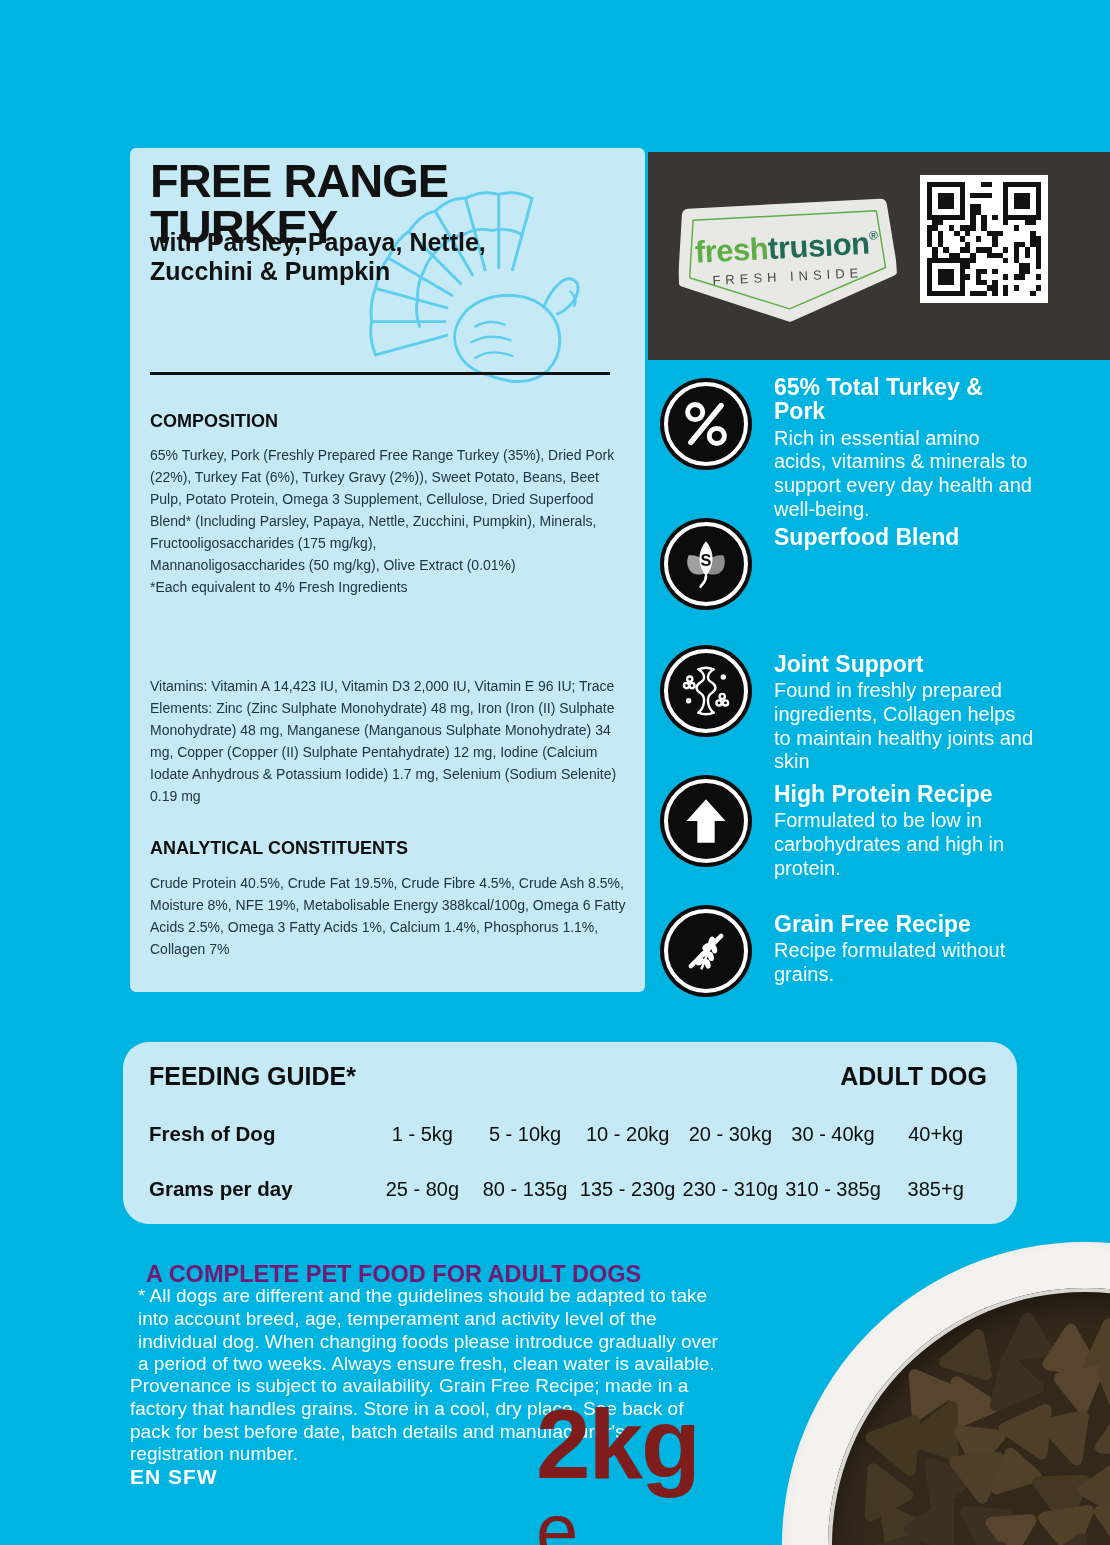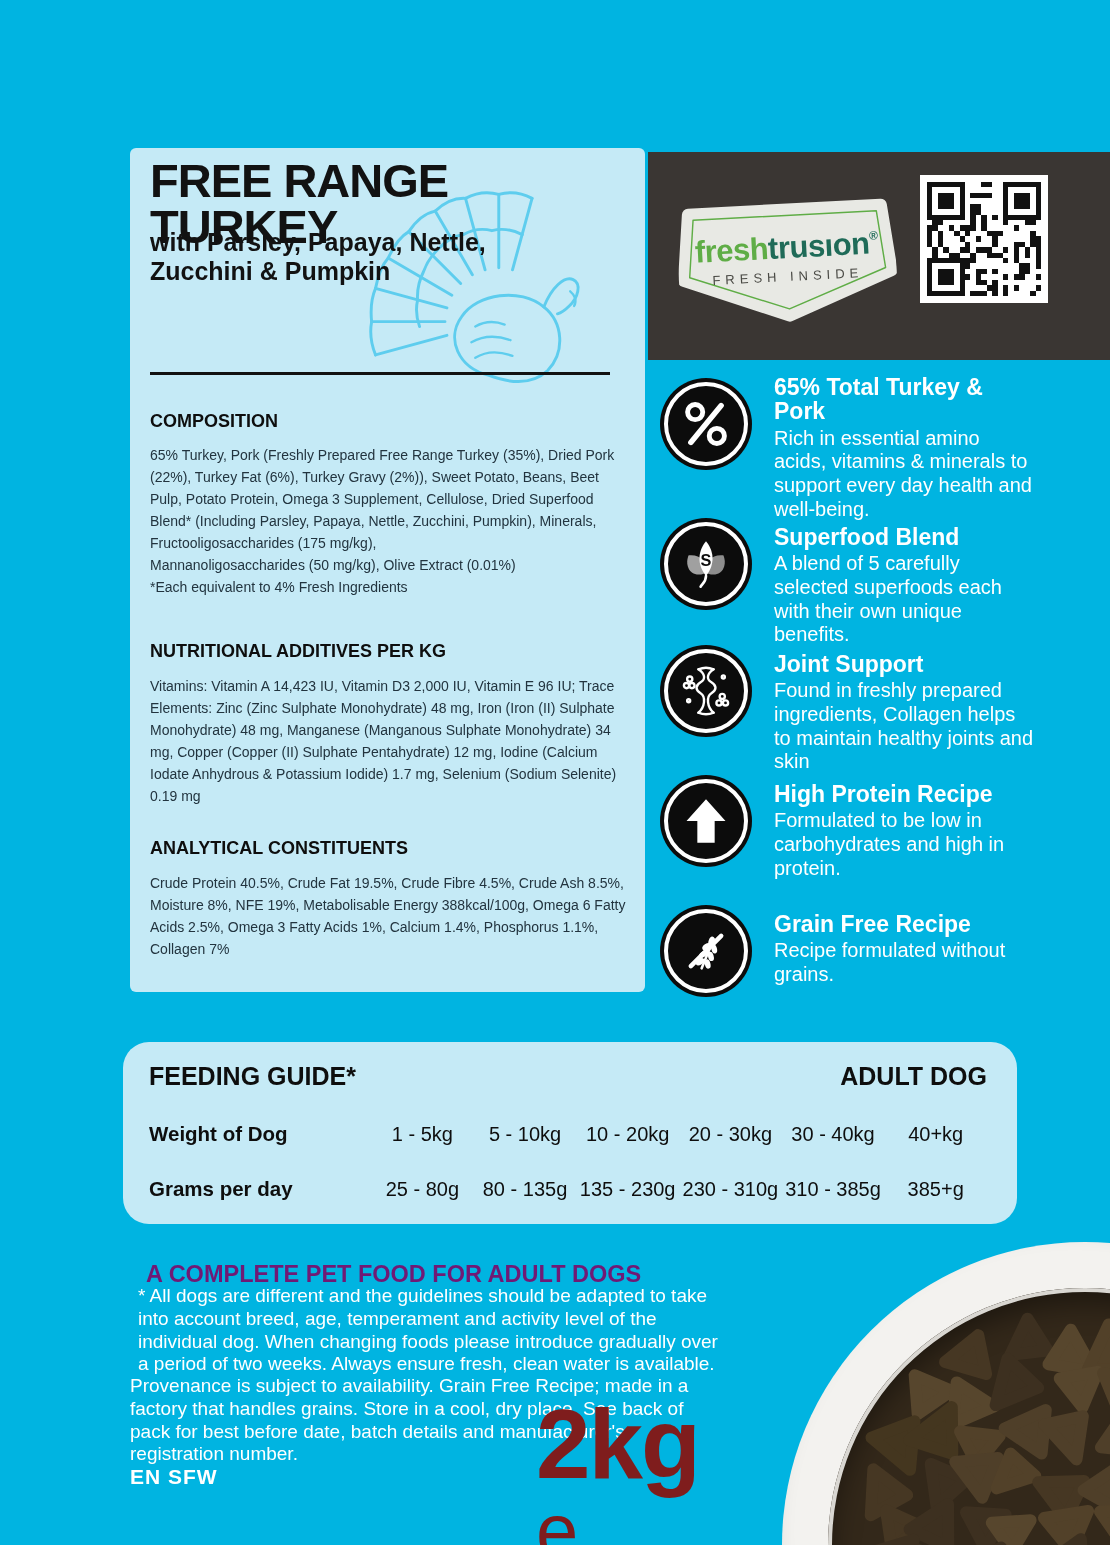--- a/index.html
+++ b/index.html
@@ -95,21 +95,20 @@
 TURKEY</h1>
     <p class="subtitle">with Parsley, Papaya, Nettle,
 Zucchini &amp; Pumpkin</p>
     <div class="divider"></div>
 
     <h2 class="sec-h h-comp">COMPOSITION</h2>
     <p class="sec-b b-comp">65% Turkey, Pork (Freshly Prepared Free Range Turkey (35%), Dried Pork (22%), Turkey Fat (6%), Turkey Gravy (2%)), Sweet Potato, Beans, Beet Pulp, Potato Protein, Omega 3 Supplement, Cellulose, Dried Superfood Blend* (Including Parsley, Papaya, Nettle, Zucchini, Pumpkin), Minerals, Fructooligosaccharides (175 mg/kg),
 Mannanoligosaccharides (50 mg/kg), Olive Extract (0.01%)
 *Each equivalent to 4% Fresh Ingredients</p>
 
-    <h2 class="sec-h h-nutr">NUTRITIONAL ADDITIVES PER KG</h2>
     <p class="sec-b b-nutr">Vitamins: Vitamin A 14,423 IU, Vitamin D3 2,000 IU, Vitamin E 96 IU; Trace Elements: Zinc (Zinc Sulphate Monohydrate) 48 mg, Iron (Iron (II) Sulphate Monohydrate) 48 mg, Manganese (Manganous Sulphate Monohydrate) 34 mg, Copper (Copper (II) Sulphate Pentahydrate) 12 mg, Iodine (Calcium Iodate Anhydrous &amp; Potassium Iodide) 1.7 mg, Selenium (Sodium Selenite) 0.19 mg</p>
 
     <h2 class="sec-h h-anal">ANALYTICAL CONSTITUENTS</h2>
     <p class="sec-b b-anal">Crude Protein 40.5%, Crude Fat 19.5%, Crude Fibre 4.5%, Crude Ash 8.5%, Moisture 8%, NFE 19%, Metabolisable Energy 388kcal/100g, Omega 6 Fatty Acids 2.5%, Omega 3 Fatty Acids 1%, Calcium 1.4%, Phosphorus 1.1%, Collagen 7%</p>
   </section>
 
   <section class="dark-box">
     <div class="badge">
       <svg viewBox="0 0 240 145">
         <polygon points="14,22 226,22 234,94 120,138 6,94" fill="#e8e9e4" stroke="#e8e9e4" stroke-width="14" stroke-linejoin="round"></polygon>
@@ -154,21 +153,20 @@
           <path d="M22,33 C9,37 4,25 8,16 C19,15 24,21 23,32 Z" fill="#a0a0a0"></path>
           <path d="M26,33 C39,37 44,25 40,16 C29,15 24,21 25,32 Z" fill="#8d8d8d"></path>
           <path d="M24,3 C31,11 33,24 24,35 C15,24 17,11 24,3 Z" fill="#ffffff"></path>
           <text x="24" y="26" text-anchor="middle" font-size="15" font-weight="bold" fill="#0c0c0c" font-family="Liberation Sans, sans-serif">S</text>
           <path d="M24,35 C24,40 21,42 19,45" stroke="#ffffff" stroke-width="2.4" fill="none" stroke-linecap="round"></path>
         </svg>
       </div>
         </div>
       <div class="b-text">
         <h3 class="b-title">Superfood Blend</h3>
-        <p class="b-body">A blend of 5 carefully selected superfoods each with their own unique benefits.</p>
       </div>
     </div>
 
     <div class="benefit" style="top:273px">
       <div class="b-icon">
           <div class="b-ring">
         <svg viewBox="0 0 48 48" fill="none" stroke="#ffffff" stroke-width="2.2" stroke-linecap="round">
           <path d="M17,4 Q24,1 31,4"></path>
           <path d="M17,44 Q24,47 31,44"></path>
           <path d="M17,4 C23,8 24,13 19,16 C14,19 14,23 19,26 C24,29 23,39 17,44"></path>
@@ -228,21 +226,21 @@
       </div>
     </div>
   </section>
 
   <section class="feeding">
     <div class="fg-head">
       <h2 class="fg-title">FEEDING GUIDE*</h2>
       <h2 class="fg-right">ADULT DOG</h2>
     </div>
     <div class="fg-row">
-      <div class="fg-label">Weight of Dog</div>
+      <div class="fg-label">Fresh of Dog</div>
       <div class="fg-val">1 - 5kg</div>
       <div class="fg-val">5 - 10kg</div>
       <div class="fg-val">10 - 20kg</div>
       <div class="fg-val">20 - 30kg</div>
       <div class="fg-val">30 - 40kg</div>
       <div class="fg-val">40+kg</div>
     </div>
     <div class="fg-row">
       <div class="fg-label">Grams per day</div>
       <div class="fg-val">25 - 80g</div>

